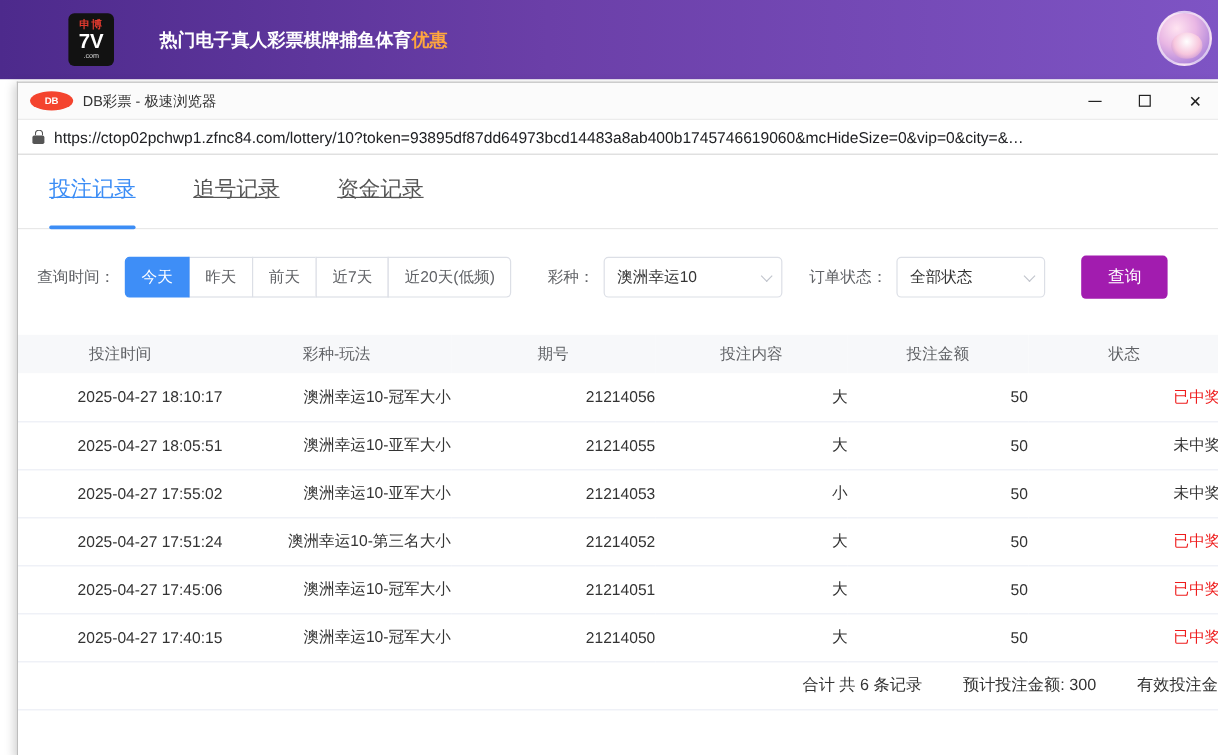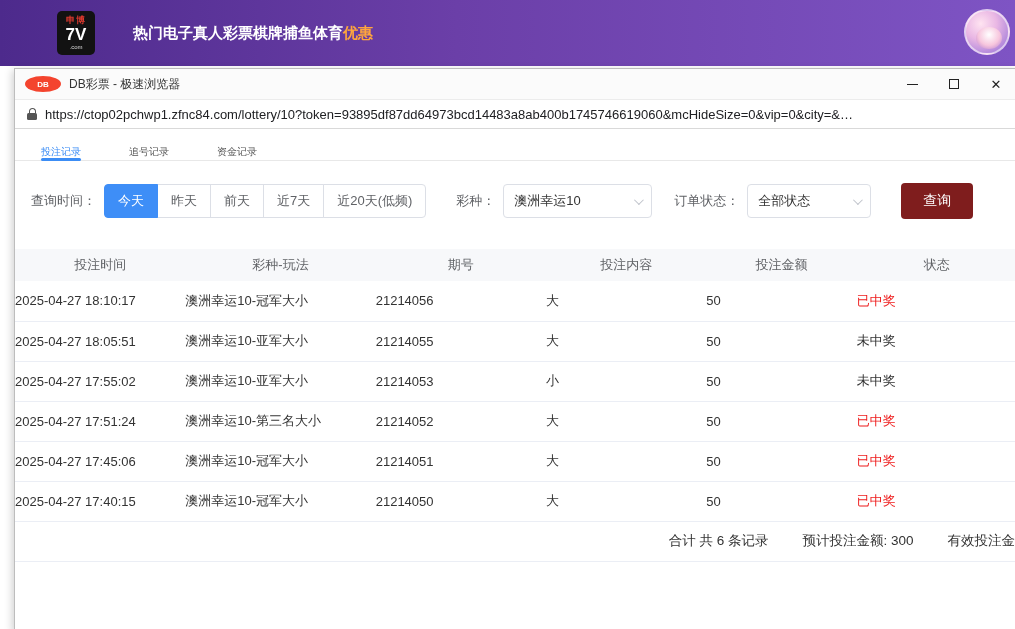--- a/index.html
+++ b/index.html
@@ -41,51 +41,51 @@
 
   .addressbar { height:30px; background:#fff; border-top:1px solid #ececec; border-bottom:1px solid #d9d9d9;
     display:flex; align-items:center; padding:0 12px; }
   .lock { display:flex; flex-direction:column; align-items:center; margin-right:8px; cursor:pointer; }
   .lock-shackle { width:7px; height:5px; border:1.5px solid #555; border-bottom:none; border-radius:4px 4px 0 0; }
   .lock-body { width:10px; height:7px; background:#555; border-radius:1.5px; }
   .url-text { font-size:13px; color:#202124; white-space:nowrap; overflow:hidden; flex:1; cursor:text; }
 
   
   .tabs { display:flex; gap:48px; padding:16px 0 0 26px; border-bottom:1px solid #e8e8e8; }
-  .tab { font-size:10px; color:#555; padding-bottom:1px; cursor:pointer; position:relative; }
+  .tab { font-size:18px; color:#555; padding-bottom:21px; cursor:pointer; position:relative;text-decoration:underline; }
   .tab.active { color:#3c8df5; }
   .tab.active::after { content:""; position:absolute; left:0; right:0; bottom:-1px; height:3px;
     background:#3c8df5; border-radius:2px; }
 
   
   .filters { display:flex; align-items:center; margin:22px 0 0 16px; font-size:13px; color:#606266; }
   .filter-label { margin-right:8px; white-space:nowrap; }
   .time-group { display:flex; }
   .time-btn { padding:0 13px; height:34px; line-height:32px; border:1px solid #dcdfe6; background:#fff;
     color:#606266; margin-left:-1px; cursor:pointer; white-space:nowrap; position:relative; }
   .time-btn:first-child { border-radius:4px 0 0 4px; margin-left:0; }
   .time-btn:last-child { border-radius:0 4px 4px 0; }
   .time-btn.active { background:#3e8ef7; border-color:#3e8ef7; color:#fff; z-index:1; border-radius:4px 0 0 4px; }
   .select-box { height:34px; border:1px solid #dcdfe6; border-radius:4px; background:#fff;
     display:flex; align-items:center; justify-content:space-between; padding:0 10px; cursor:pointer; color:#333; }
   .select-box .caret { width:7px; height:7px; border-right:1.5px solid #c0c4cc; border-bottom:1.5px solid #c0c4cc;
     transform:rotate(45deg) translateY(-2px); margin-left:10px; }
   .sel-lottery { width:149px; }
   .sel-status { width:124px; }
   .gap-30 { width:30px; } .gap-22 { width:22px; }
-  .query-btn { margin-left:30px; width:72px; height:36px; background:#7f1d1d; color:#fff; border:none;
+  .query-btn { margin-left:30px; width:72px; height:36px; background:#a21caf; color:#fff; border:none;
     border-radius:4px; font-size:14px; cursor:pointer; font-family:inherit; }
 
   
   table { width:100%; border-collapse:collapse; margin-top:30px; font-size:13px; color:#333; table-layout:fixed; }
   col.c1{width:17%} col.c2{width:19%} col.c3{width:17%} col.c4{width:16%} col.c5{width:15%} col.c6{width:16%}
   thead tr { background:#f7f8fa; height:32px; }
   th { font-weight:normal; color:#606266; text-align:center; font-size:13px; }
   tbody tr { height:40px; border-bottom:1px solid #ebeef5; }
-  td { text-align:left; }
+  td { text-align:right; }
   td.won { color:#ee1c1c; }
 
   
   .table-footer { height:40px; border-bottom:1px solid #ebeef5; display:flex; align-items:center;
     justify-content:flex-end; gap:34px; font-size:13.5px; color:#333; padding-right:2px; white-space:nowrap; }
 </style>
 </head>
 <body>
 
 <div class="topbar">

